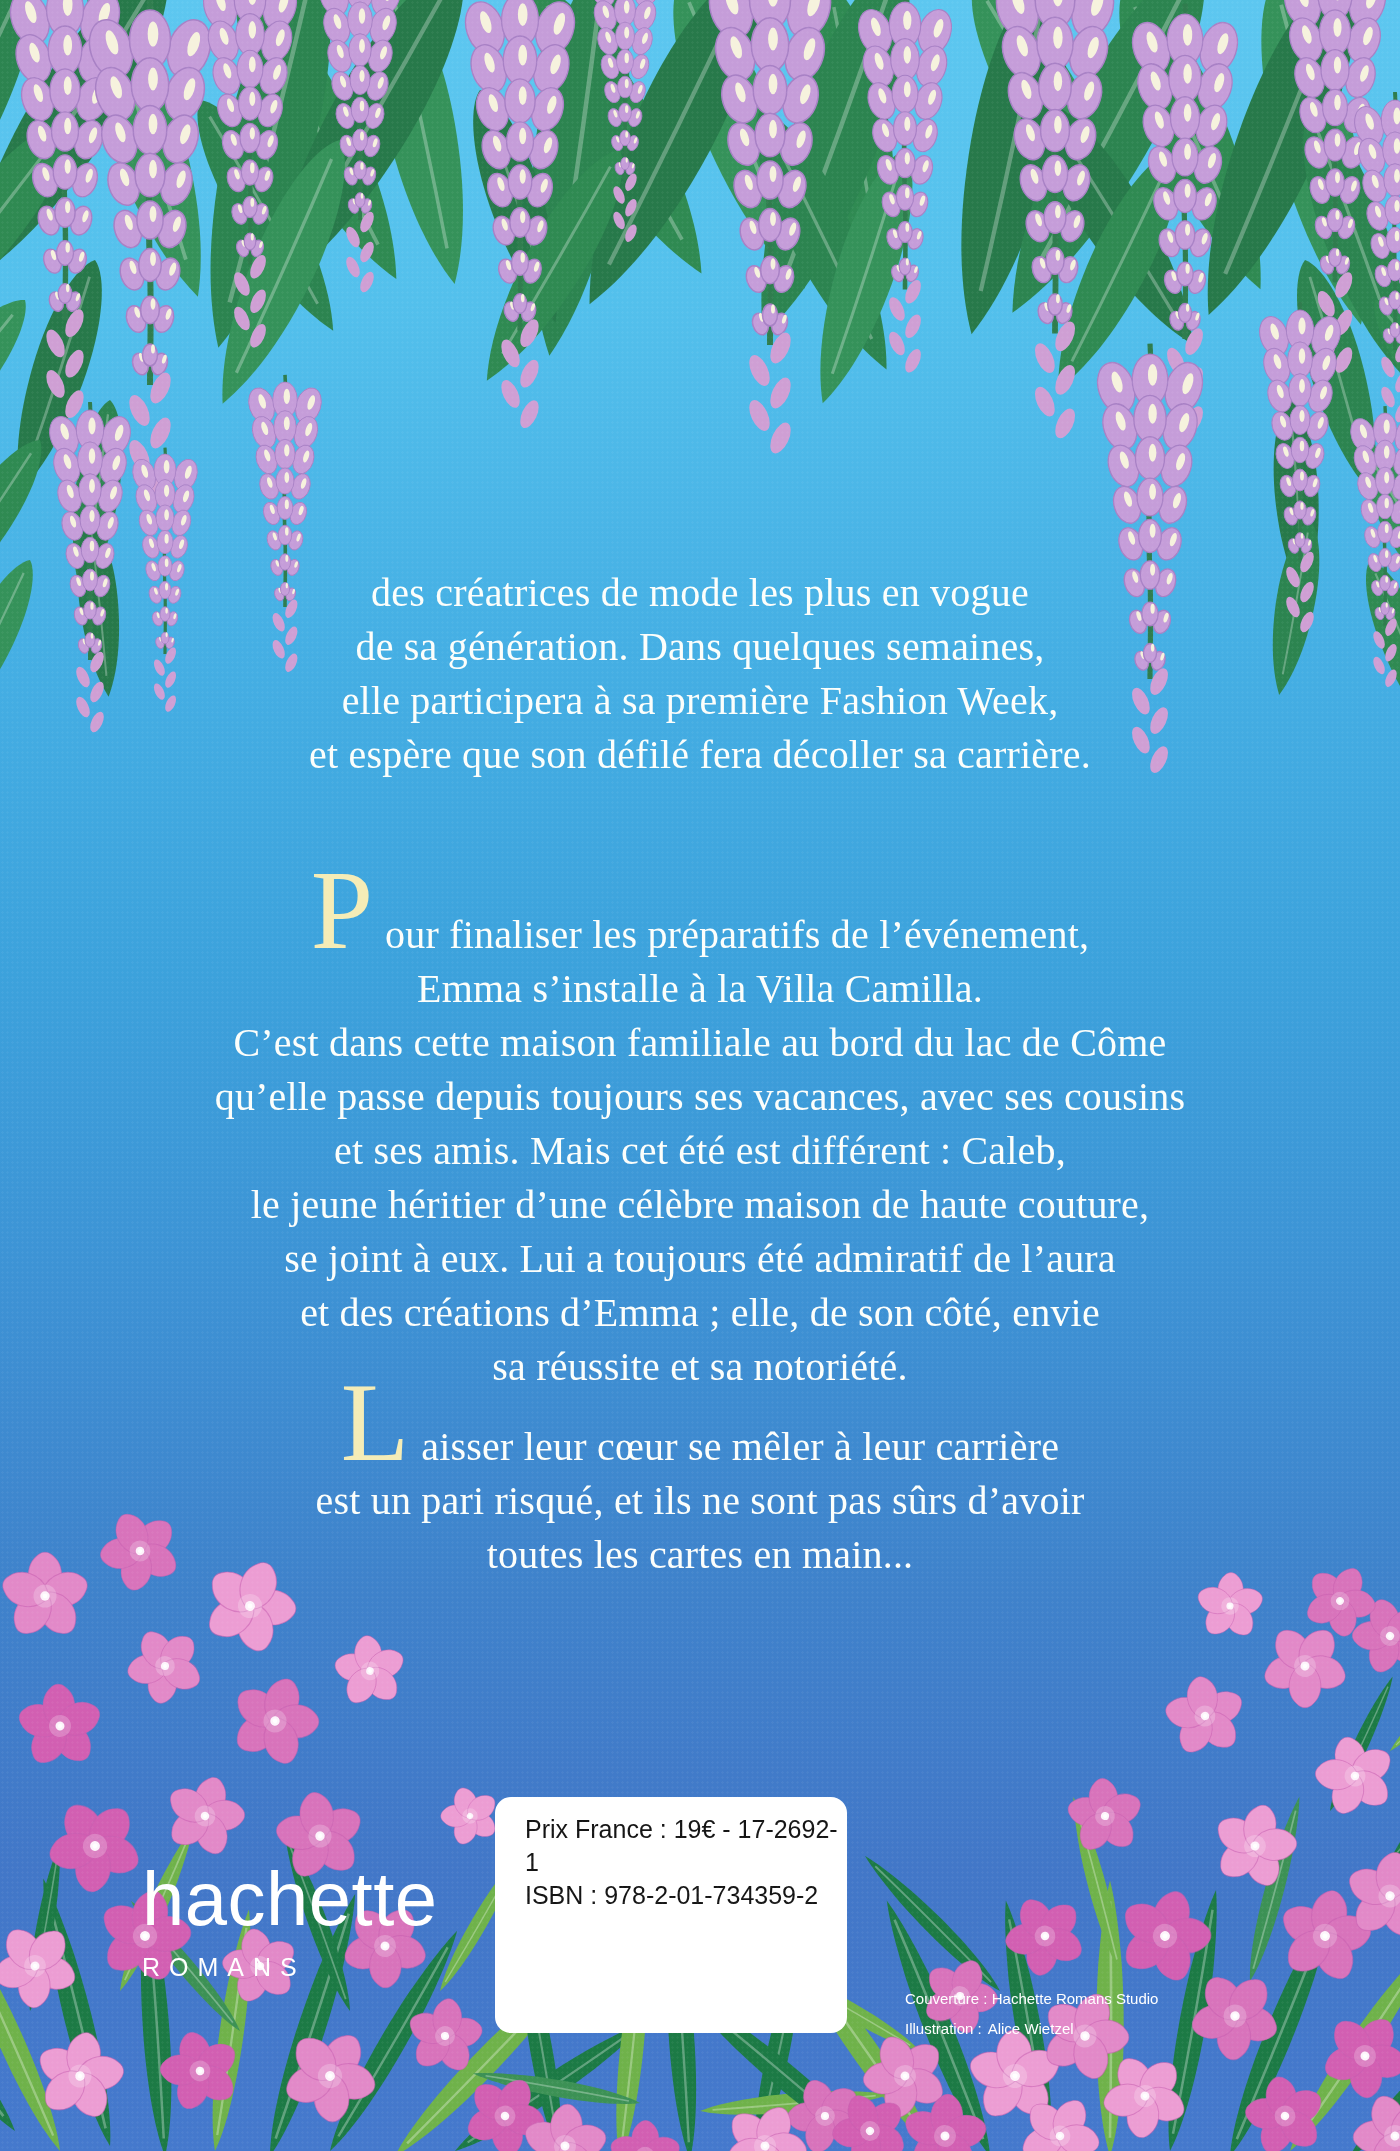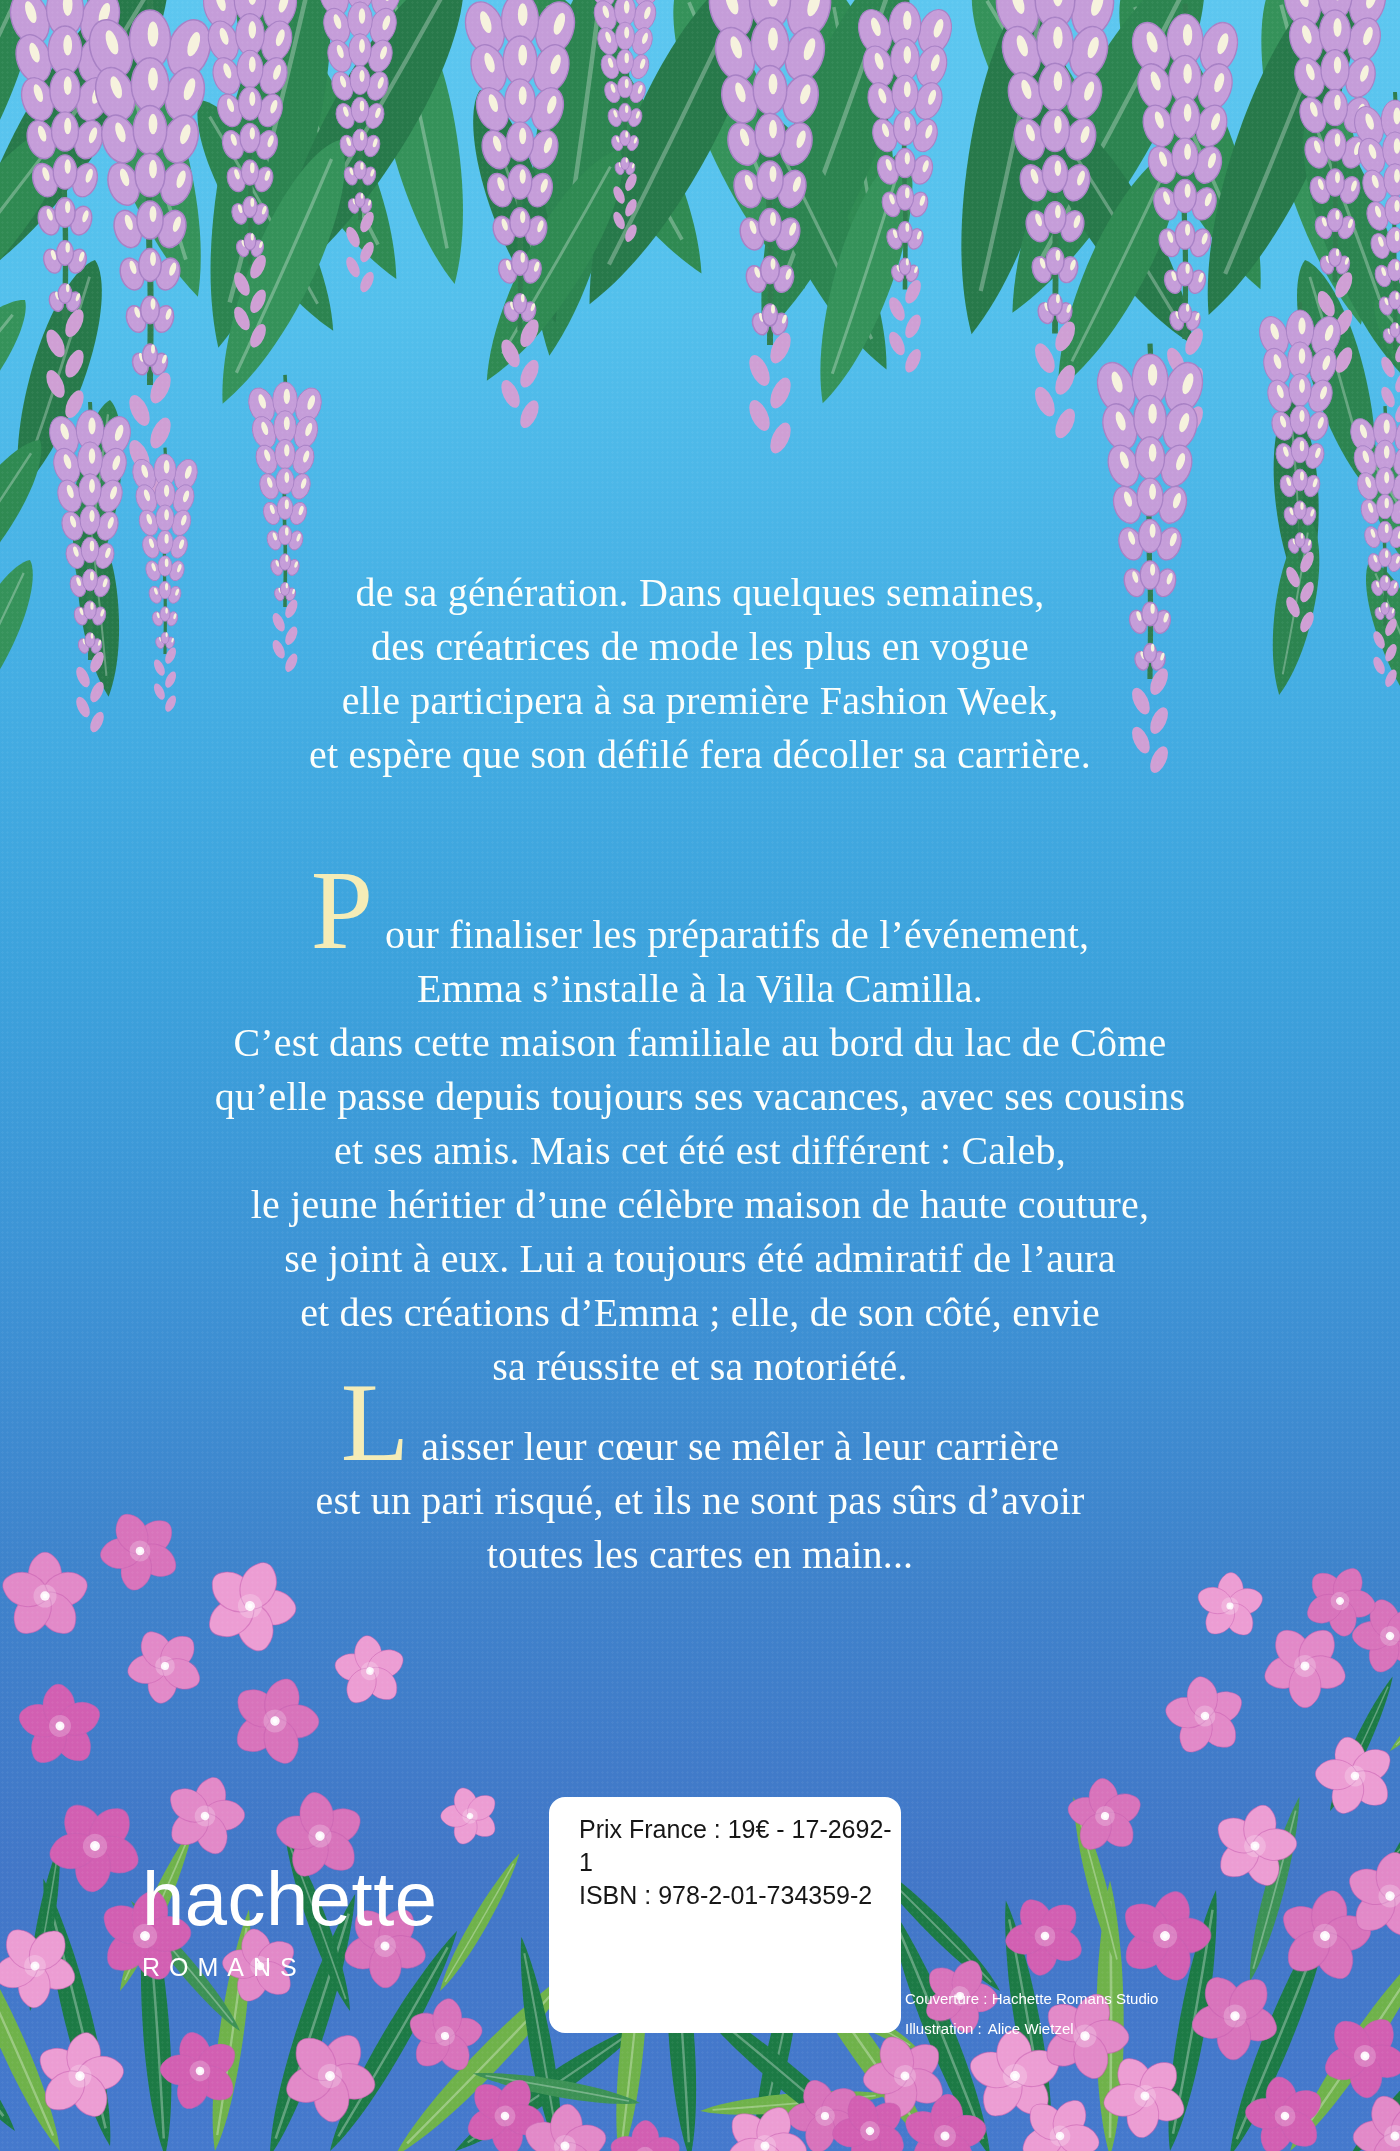--- a/index.html
+++ b/index.html
@@ -26,21 +26,21 @@
   .line{font-size:40px; line-height:54px; letter-spacing:.2px; white-space:nowrap;}
   .cap{
     font-size:112px; line-height:0; vertical-align:baseline;
     color:#f5ecb6; margin-right:12px; letter-spacing:0;
   }
   #para-1{top:566px;}
   #para-2{top:908px;}
   #para-3{top:1420px;}
 
   .price-box{
-    position:absolute; left:549px; top:1797px; width:352px; height:236px;
+    position:absolute; left:495px; top:1797px; width:352px; height:236px;
     background:#ffffff; border-radius:16px; z-index:30;
     box-sizing:border-box; padding:16px 0 12px 30px;
     font-family:"Liberation Sans","DejaVu Sans",sans-serif;
     font-size:25px; line-height:33px; color:#141414; text-align:left;
   }
   .publisher{
     position:absolute; left:142px; top:1862px; z-index:30; color:#ffffff;
     font-family:"Liberation Sans","DejaVu Sans",sans-serif; text-align:left;
   }
   .pub-name{font-size:76px; line-height:74px; font-weight:400; letter-spacing:.5px;}
@@ -1646,22 +1646,22 @@
           <circle cx="0" cy="0" r="11" fill="#ffffff" fill-opacity="0.22"></circle>
           <circle cx="0" cy="0" r="4.5" fill="#fdf4fb"></circle>
           <circle cx="0" cy="0" r="2.2" fill="#ffffff"></circle>
         </g>
       </g>
   </svg>
 
   <main class="synopsis">
 
     <section class="para" id="para-1">
+      <div class="line">des créatrices de mode les plus en vogue</div>
       <div class="line">de sa génération. Dans quelques semaines,</div>
-      <div class="line">des créatrices de mode les plus en vogue</div>
       <div class="line">elle participera à sa première Fashion Week,</div>
       <div class="line">et espère que son défilé fera décoller sa carrière.</div>
     </section>
 
     <section class="para" id="para-2">
       <div class="line"><span class="cap">P</span><span>our finaliser les préparatifs de l’événement,</span></div>
       <div class="line">Emma s’installe à la Villa Camilla.</div>
       <div class="line">C’est dans cette maison familiale au bord du lac de Côme</div>
       <div class="line">qu’elle passe depuis toujours ses vacances, avec ses cousins</div>
       <div class="line">et ses amis. Mais cet été est différent : Caleb,</div>

